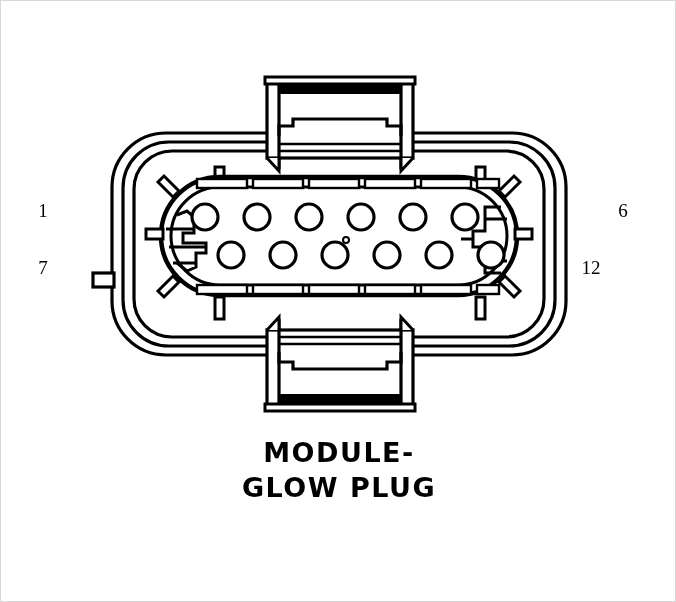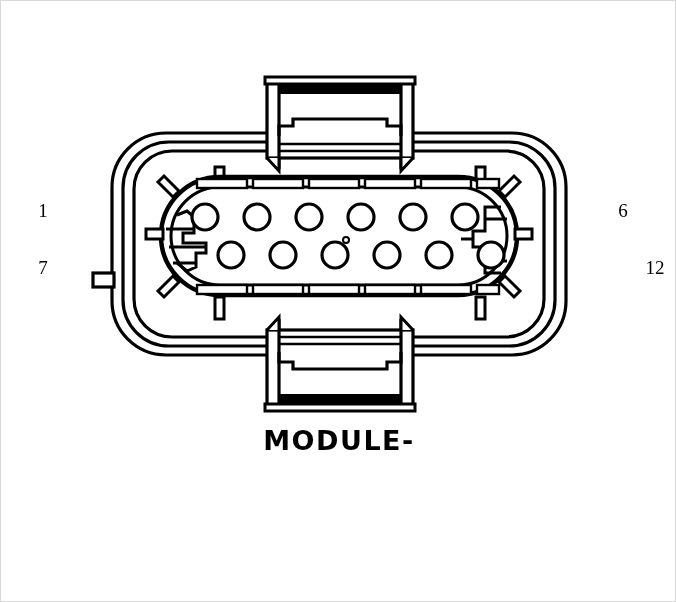--- a/index.html
+++ b/index.html
@@ -31,26 +31,26 @@
     font-size: 19px;
     color: #000000;
     text-align: center;
     width: 40px;
     line-height: 1;
     user-select: none;
   }
   #pin-label-1  { left: 22px;  top: 200px; }
   #pin-label-7  { left: 22px;  top: 257px; }
   #pin-label-6  { left: 602px; top: 200px; }
-  #pin-label-12 { left: 634px; top: 257px; }
+  #pin-label-12 { left: 570px; top: 257px; }
 
   #caption {
     position: absolute;
     left: 0;
-    top: 422px;
+    top: 434px;
     width: 676px;
     text-align: center;
     color: #000000;
     user-select: none;
   }
   .caption-line {
     font-family: "DejaVu Sans", sans-serif;
     font-weight: bold;
     font-size: 27px;
     letter-spacing: 1.5px;
@@ -188,15 +188,16 @@
   <div class="pin-num" id="pin-label-1">1</div>
 
   <div class="pin-num" id="pin-label-7">7</div>
 
   <div class="pin-num" id="pin-label-6">6</div>
 
   <div class="pin-num" id="pin-label-12">12</div>
 
   <div id="caption">
     <span class="caption-line">MODULE-</span>
+    <span class="caption-line">GLOW PLUG</span>
   </div>
 
 </div>
 
 </body></html>

